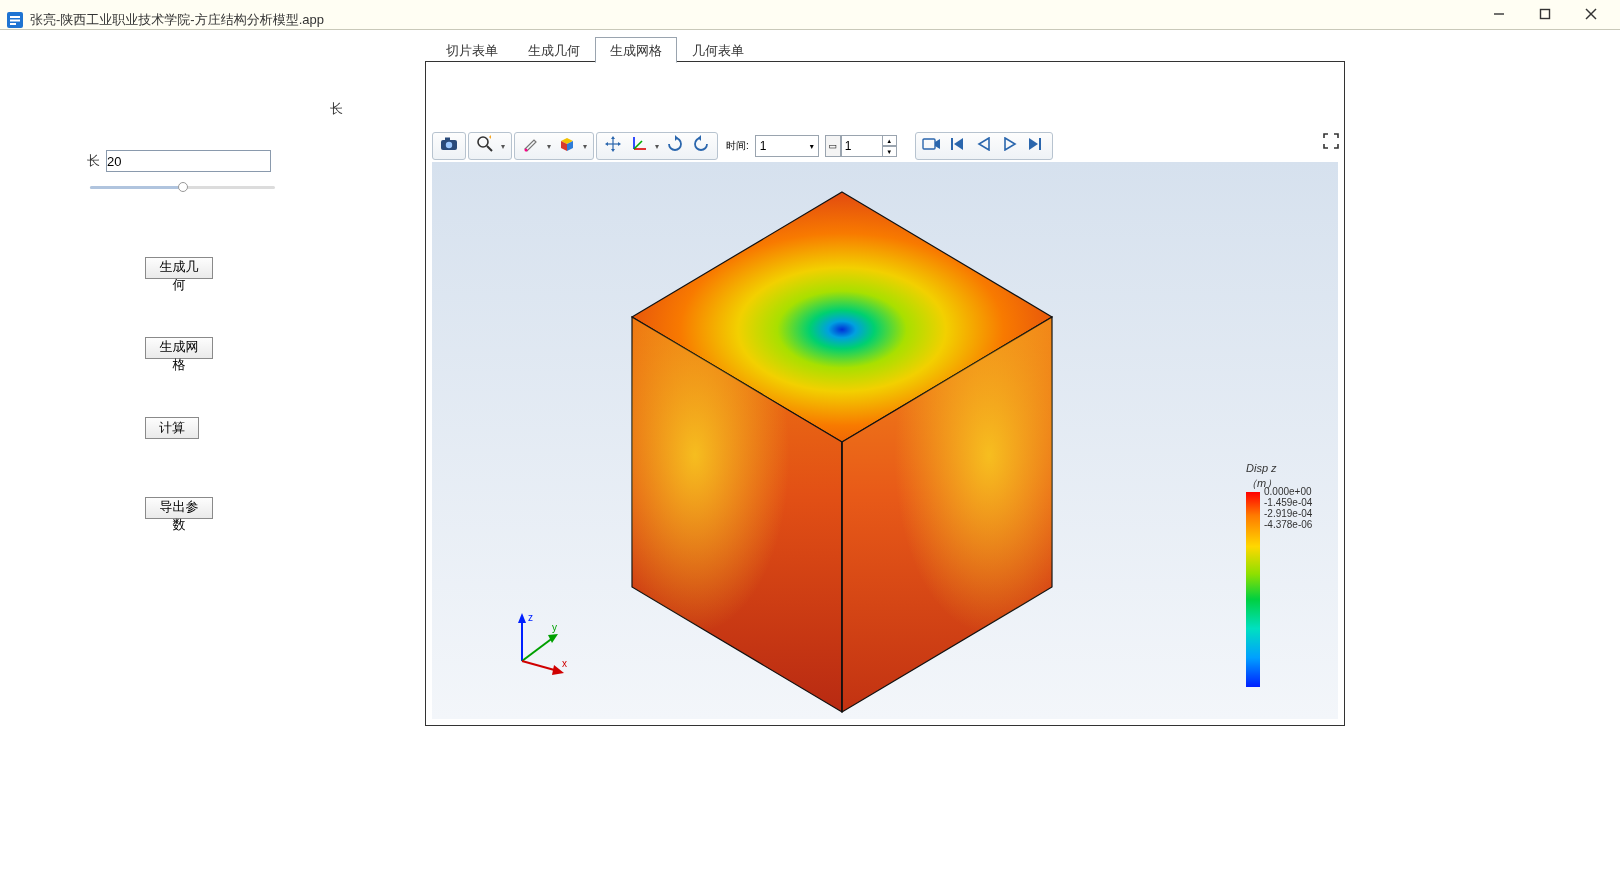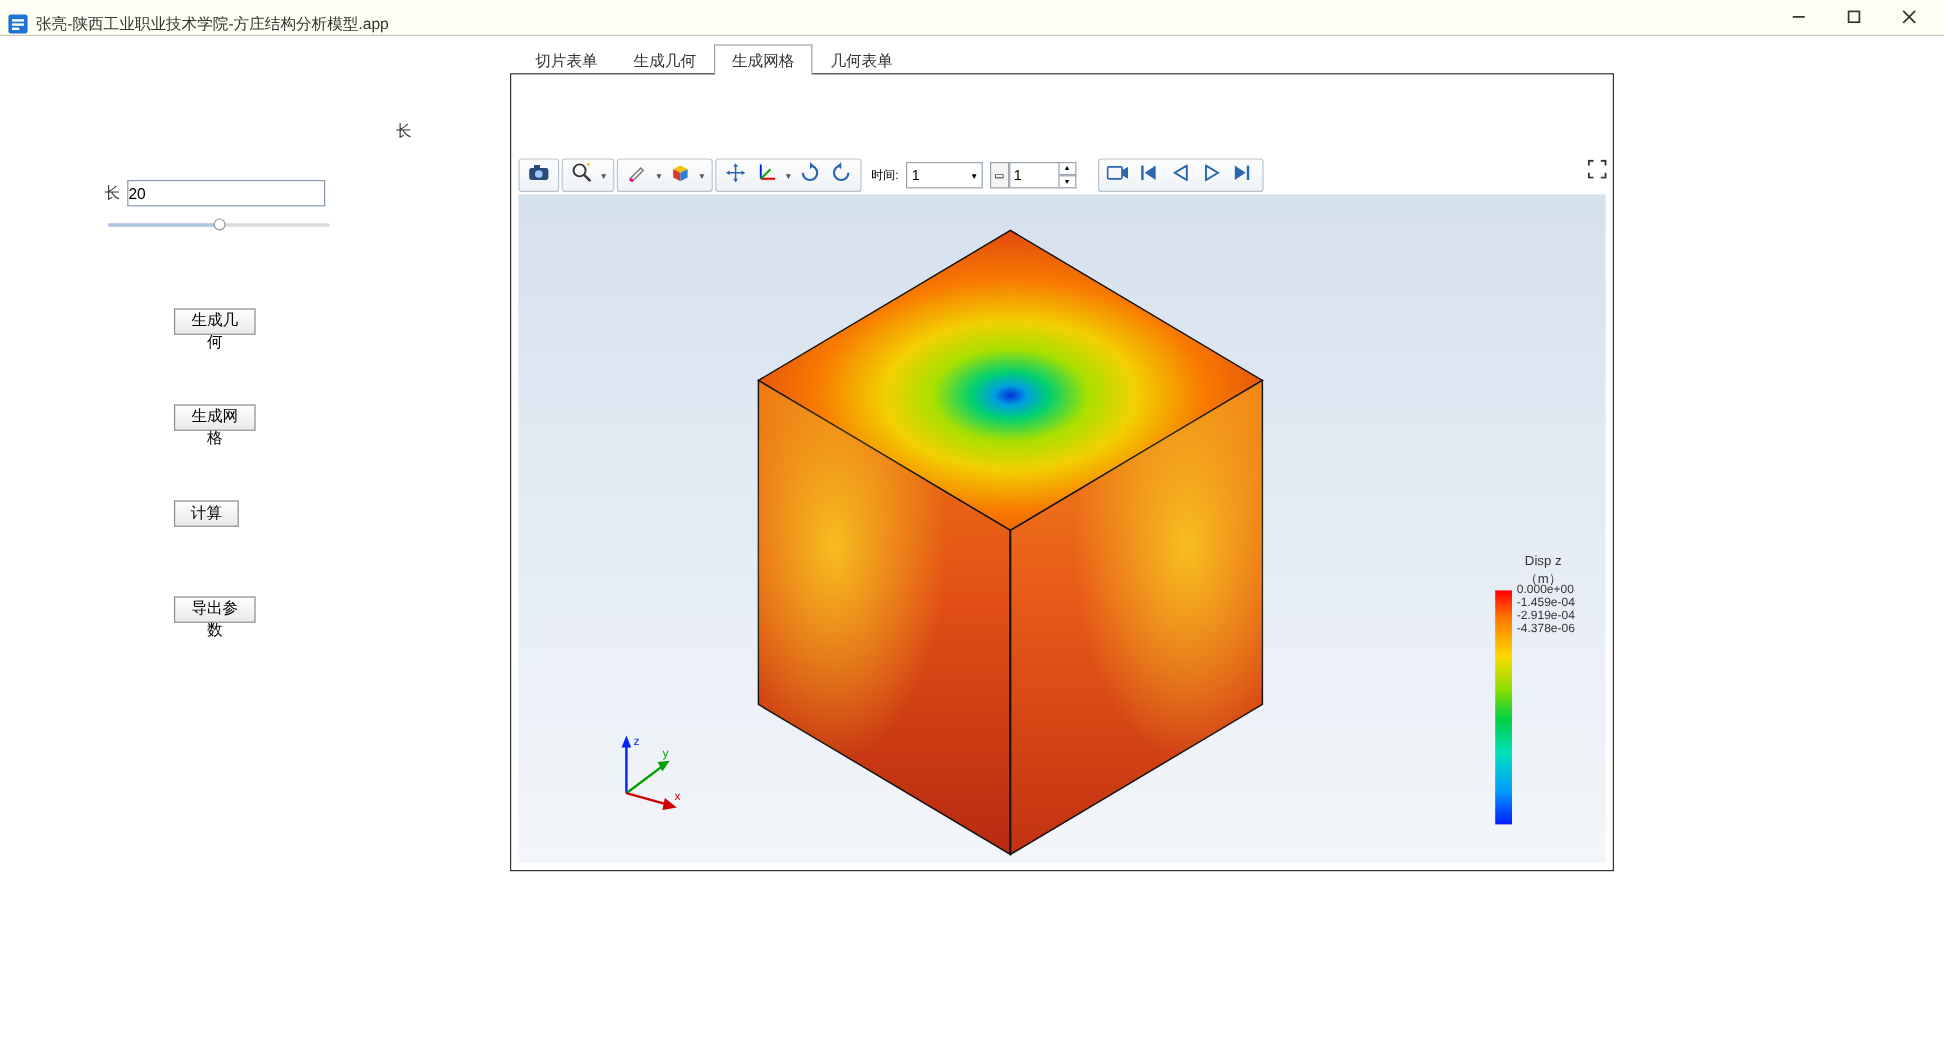--- a/index.html
+++ b/index.html
@@ -54,21 +54,21 @@
 
 
 .cube-wrap{position:absolute;left:180px;top:20px;width:460px;height:550px;}
 svg.cube{width:100%;height:100%;}
 
 
 .triad{position:absolute;left:72px;bottom:40px;width:70px;height:70px;}
 
 
 .legend{position:absolute;right:12px;top:300px;width:80px;font-size:11px;color:#333;}
-.legend .lg-title{text-align:center;line-height:1.2;margin-bottom:2px;}
+.legend .lg-title{text-align:left;line-height:1.2;margin-bottom:2px;font-style:italic;}
 .legend-bar{width:14px;height:195px;background:linear-gradient(to bottom,#ff0000 0%,#ff7a00 12%,#ffd800 28%,#8fe000 42%,#00d040 55%,#00e0c0 70%,#00a0ff 85%,#0020ff 100%);border:0;}
 .legend-ticks{position:absolute;left:18px;top:24px;height:195px;display:flex;flex-direction:column;justify-content:flex-start;font-size:10px;}
 .legend-row{display:flex;}
 
 
 .fs-icon{position:absolute;top:70px;right:2px;width:22px;height:22px;display:flex;align-items:center;justify-content:center;cursor:pointer;}
 </style>
 </head>
 <body>
 

